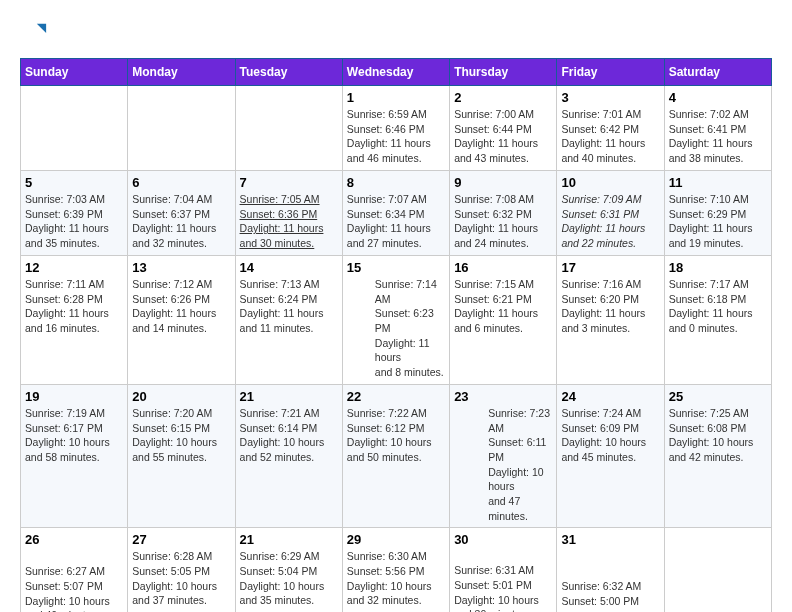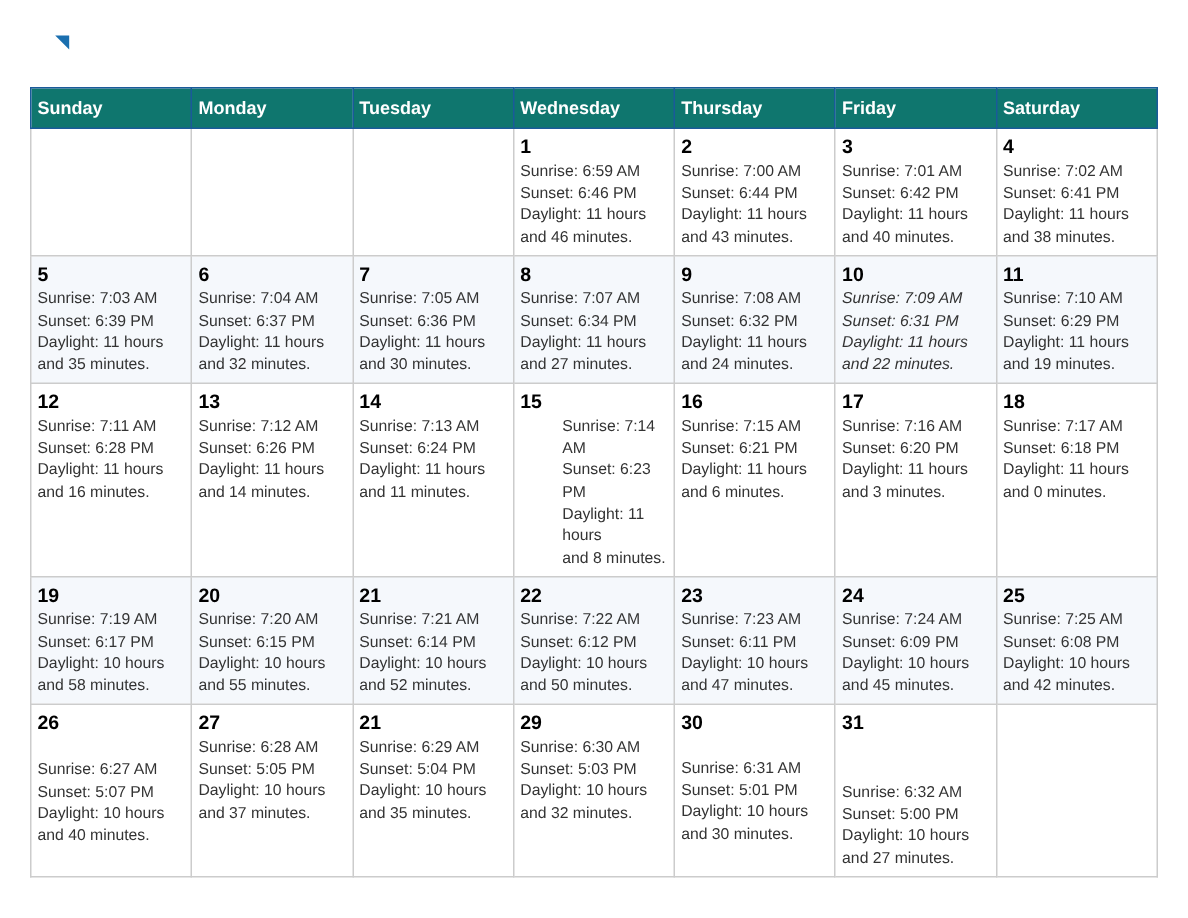--- a/index.html
+++ b/index.html
@@ -43,21 +43,21 @@
     .location {
       font-size: 16px;
       color: #555;
     }
     table {
       width: 100%;
       border-collapse: collapse;
       font-size: 11px;
     }
     thead tr {
-      background-color: #0f766e;
+      background-color: #6d28d9;
       color: #fff;
     }
     thead th {
       padding: 6px 4px;
       text-align: left;
       font-size: 12px;
       border: 1px solid #1a5a9a;
     }
     tbody tr {
       vertical-align: top;
@@ -164,21 +164,21 @@
         </td>
         <td>
           <span class="day-number">6</span>
           <div class="day-info" style="white-space: pre-line;">Sunrise: 7:04 AM
 Sunset: 6:37 PM
 Daylight: 11 hours
 and 32 minutes.</div>
         </td>
         <td>
           <span class="day-number">7</span>
-          <div class="day-info" style="white-space: pre-line;">Sunrise: 7:05 AM
+          <div class="day-info" style="white-space: pre-line; text-decoration: underline;">Sunrise: 7:05 AM
 Sunset: 6:36 PM
 Daylight: 11 hours
 and 30 minutes.</div>
         </td>
         <td>
           <span class="day-number">8</span>
           <div class="day-info" style="white-space: pre-line;">Sunrise: 7:07 AM
 Sunset: 6:34 PM
 Daylight: 11 hours
 and 27 minutes.</div>
@@ -280,21 +280,21 @@
         </td>
         <td>
           <span class="day-number">22</span>
           <div class="day-info" style="white-space: pre-line;">Sunrise: 7:22 AM
 Sunset: 6:12 PM
 Daylight: 10 hours
 and 50 minutes.</div>
         </td>
         <td>
           <span class="day-number">23</span>
-          <div class="day-info" style="white-space: pre-line;">Sunrise: 7:23 AM
+          <div class="day-info" style="white-space: pre-line; margin-left: 34px;">Sunrise: 7:23 AM
 Sunset: 6:11 PM
 Daylight: 10 hours
 and 47 minutes.</div>
         </td>
         <td>
           <span class="day-number">24</span>
           <div class="day-info" style="white-space: pre-line;">Sunrise: 7:24 AM
 Sunset: 6:09 PM
 Daylight: 10 hours
 and 45 minutes.</div>
@@ -325,21 +325,21 @@
         <td>
           <span class="day-number">21</span>
           <div class="day-info" style="white-space: pre-line;">Sunrise: 6:29 AM
 Sunset: 5:04 PM
 Daylight: 10 hours
 and 35 minutes.</div>
         </td>
         <td>
           <span class="day-number">29</span>
           <div class="day-info" style="white-space: pre-line;">Sunrise: 6:30 AM
-Sunset: 5:03 PM
+Sunset: 5:56 PM
 Daylight: 10 hours
 and 32 minutes.</div>
         </td>
         <td>
           <span class="day-number">30</span>
           <div class="day-info" style="white-space: pre-line; margin-top: 16px;">Sunrise: 6:31 AM
 Sunset: 5:01 PM
 Daylight: 10 hours
 and 30 minutes.</div>
         </td>

